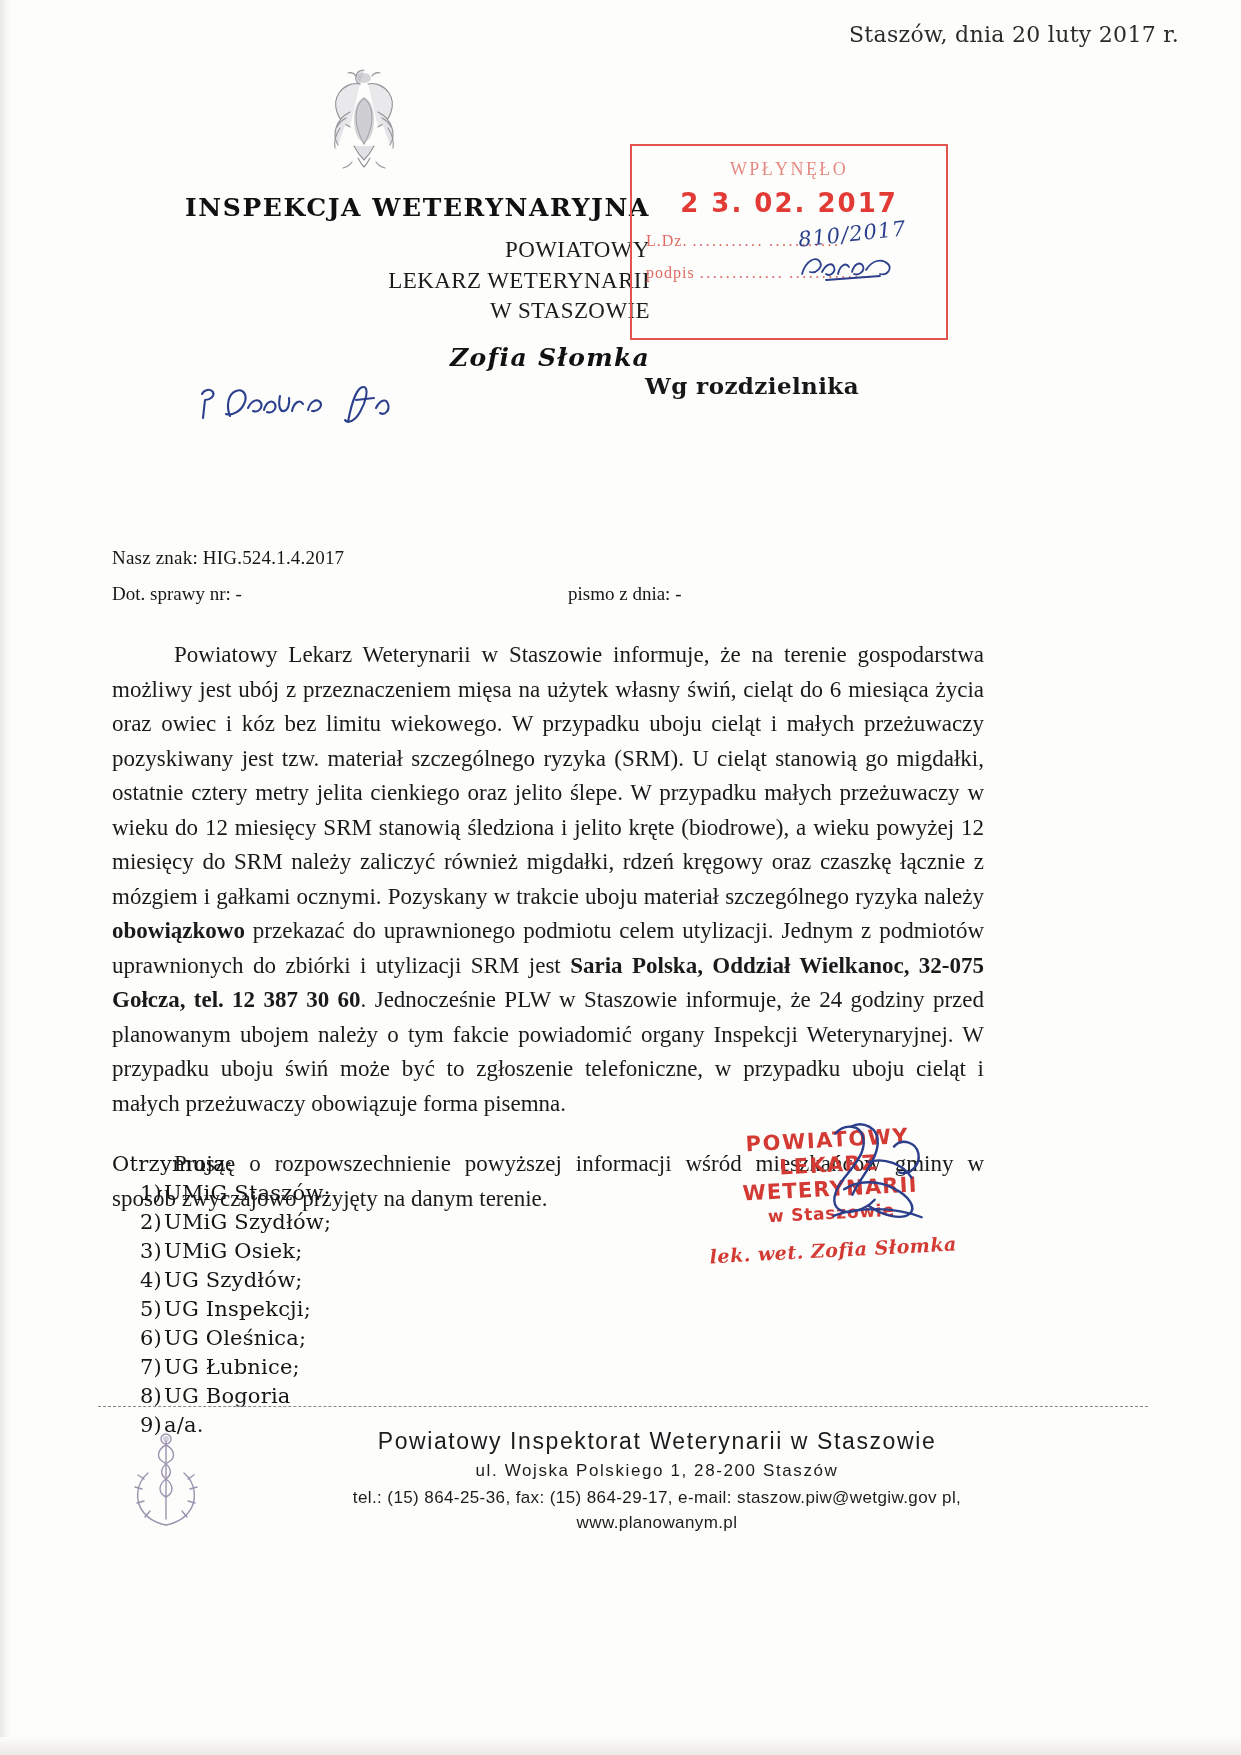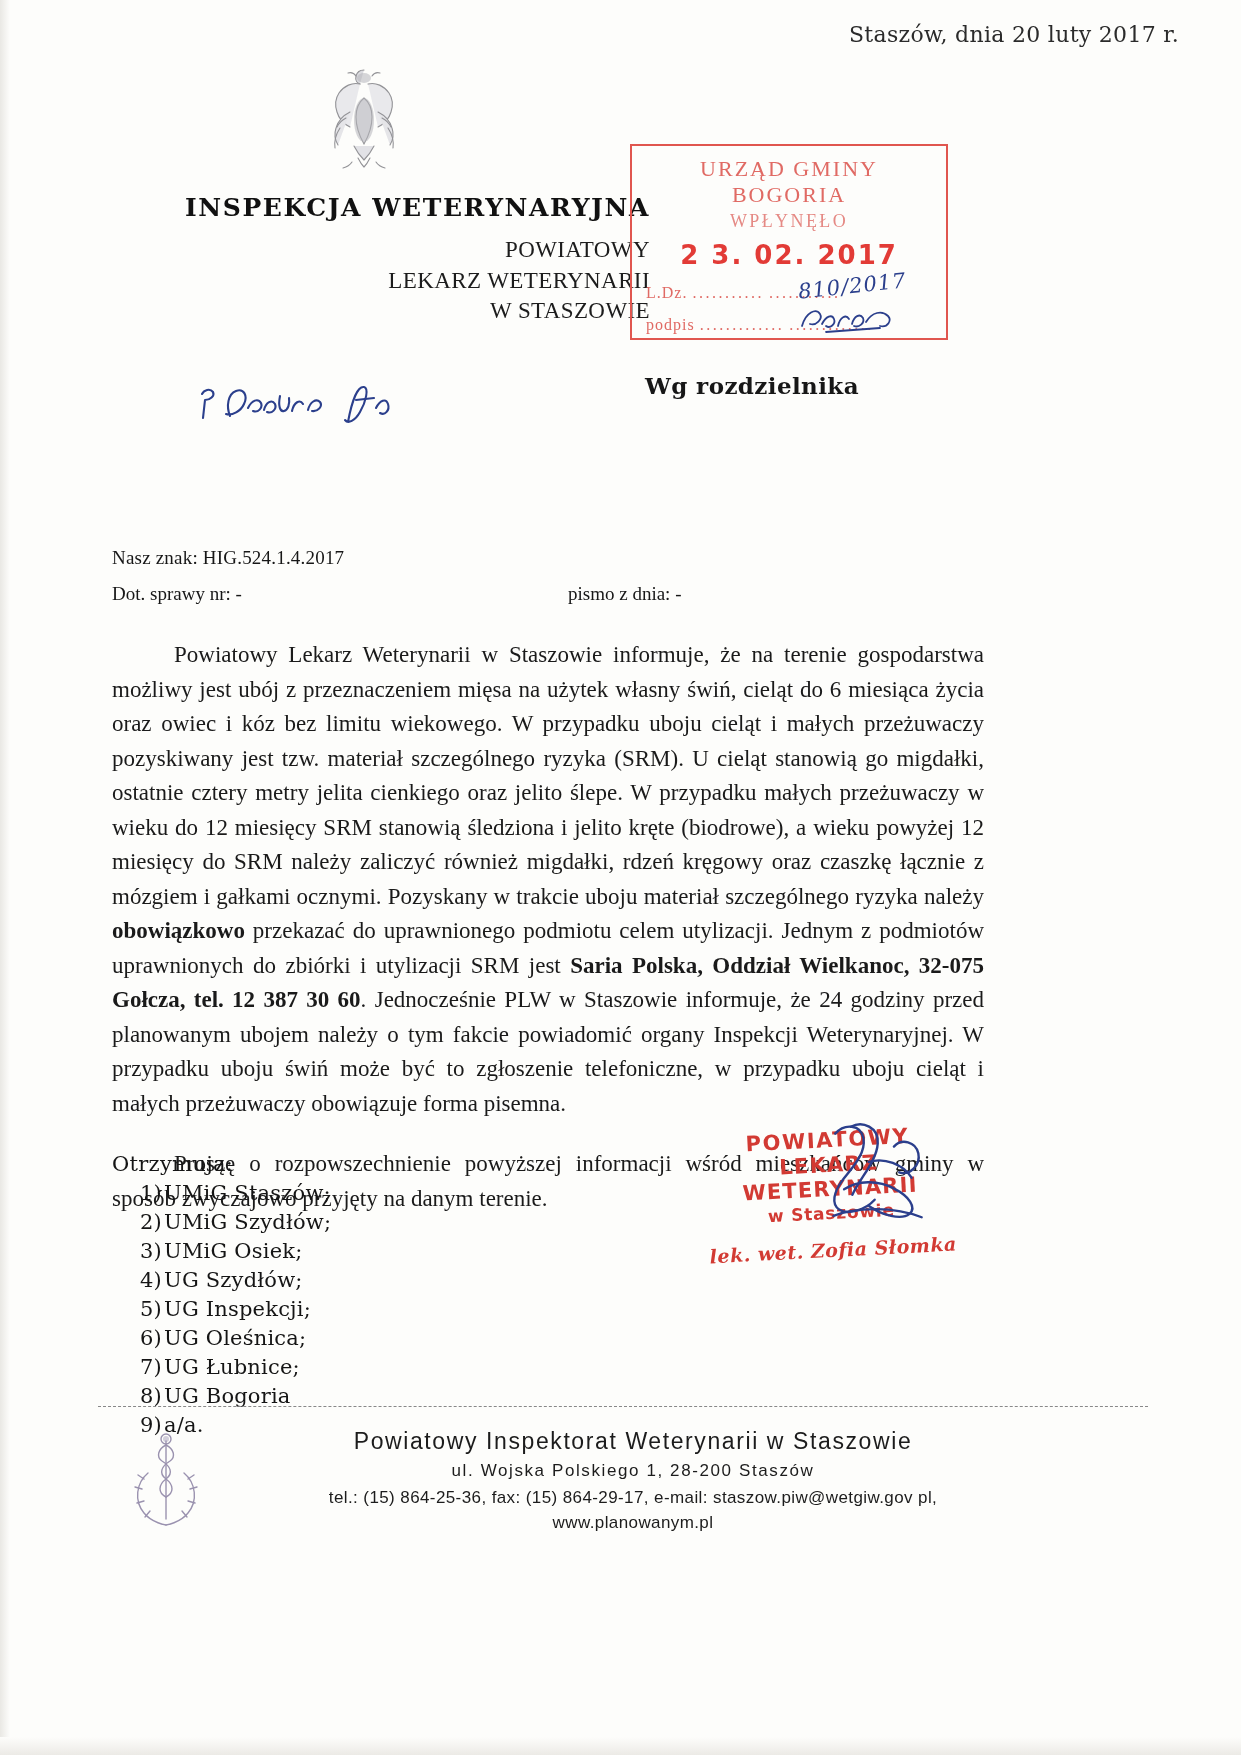--- a/index.html
+++ b/index.html
@@ -290,21 +290,21 @@
     position: absolute;
     top: 1425px;
     left: 118px;
     width: 96px;
     height: 108px;
     opacity: 0.75;
   }
   .footer {
     position: absolute;
     top: 1428px;
-    left: 238px;
+    left: 262px;
     width: 790px;
     text-align: center;
     font-family: "Liberation Sans", "DejaVu Sans", sans-serif;
     color: #1c1c1c;
   }
   .foot-1 {
     font-size: 23px;
     letter-spacing: 1.6px;
   }
   .foot-2 {
@@ -369,41 +369,41 @@
     </svg>
   </div>
 
   <div class="letterhead">
     <div class="lh-main">INSPEKCJA WETERYNARYJNA</div>
     <div class="lh-sub">
       <div>POWIATOWY</div>
       <div>LEKARZ WETERYNARII</div>
       <div>W STASZOWIE</div>
     </div>
+    <div class="lh-name">Zofia Słomka</div>
   </div>
 
   <div class="hand-note">
     <svg viewBox="0 0 240 58" width="240" height="58" aria-hidden="true">
       <g fill="none" stroke="#2b3f8c" stroke-width="2.1" stroke-linecap="round" stroke-linejoin="round">
         <path d="M6 16 C8 12, 14 10, 17 14 C19 18, 14 22, 9 22 L7 40"></path>
         <path d="M34 38 C30 28, 32 16, 40 13 C48 10, 52 18, 48 26 C45 33, 36 38, 30 36"></path>
         <path d="M52 30 C56 22, 62 20, 65 25 C67 30, 62 35, 57 33"></path>
         <path d="M68 32 C70 24, 76 21, 79 26 C81 31, 76 36, 71 34"></path>
         <path d="M84 18 C82 28, 84 34, 88 33 C92 32, 94 26, 93 20"></path>
         <path d="M96 33 C98 24, 104 21, 107 26"></path>
         <path d="M112 32 C114 24, 120 20, 124 24 C127 28, 122 34, 116 33"></path>
         <path d="M152 44 C156 22, 162 8, 168 9 C173 10, 170 24, 164 34 C159 43, 152 46, 149 42"></path>
         <path d="M160 22 L178 20"></path>
         <path d="M180 30 C184 22, 190 20, 192 26 C194 32, 189 38, 184 35"></path>
       </g>
     </svg>
   </div>
 
   <div class="stamp">
-    <div class="stamp-title">URZĄD GMINY BOGORIA</div>
     <div class="stamp-sub">WPŁYNĘŁO</div>
     <div class="stamp-date">2 3. 02. 2017</div>
     <div class="stamp-row">
       <span>L.Dz.</span>
       <span class="dots">...........</span>
       <span class="dots">...........</span>
       <span class="stamp-hand-num">810/2017</span>
     </div>
     <div class="stamp-row">
       <span>podpis</span>

